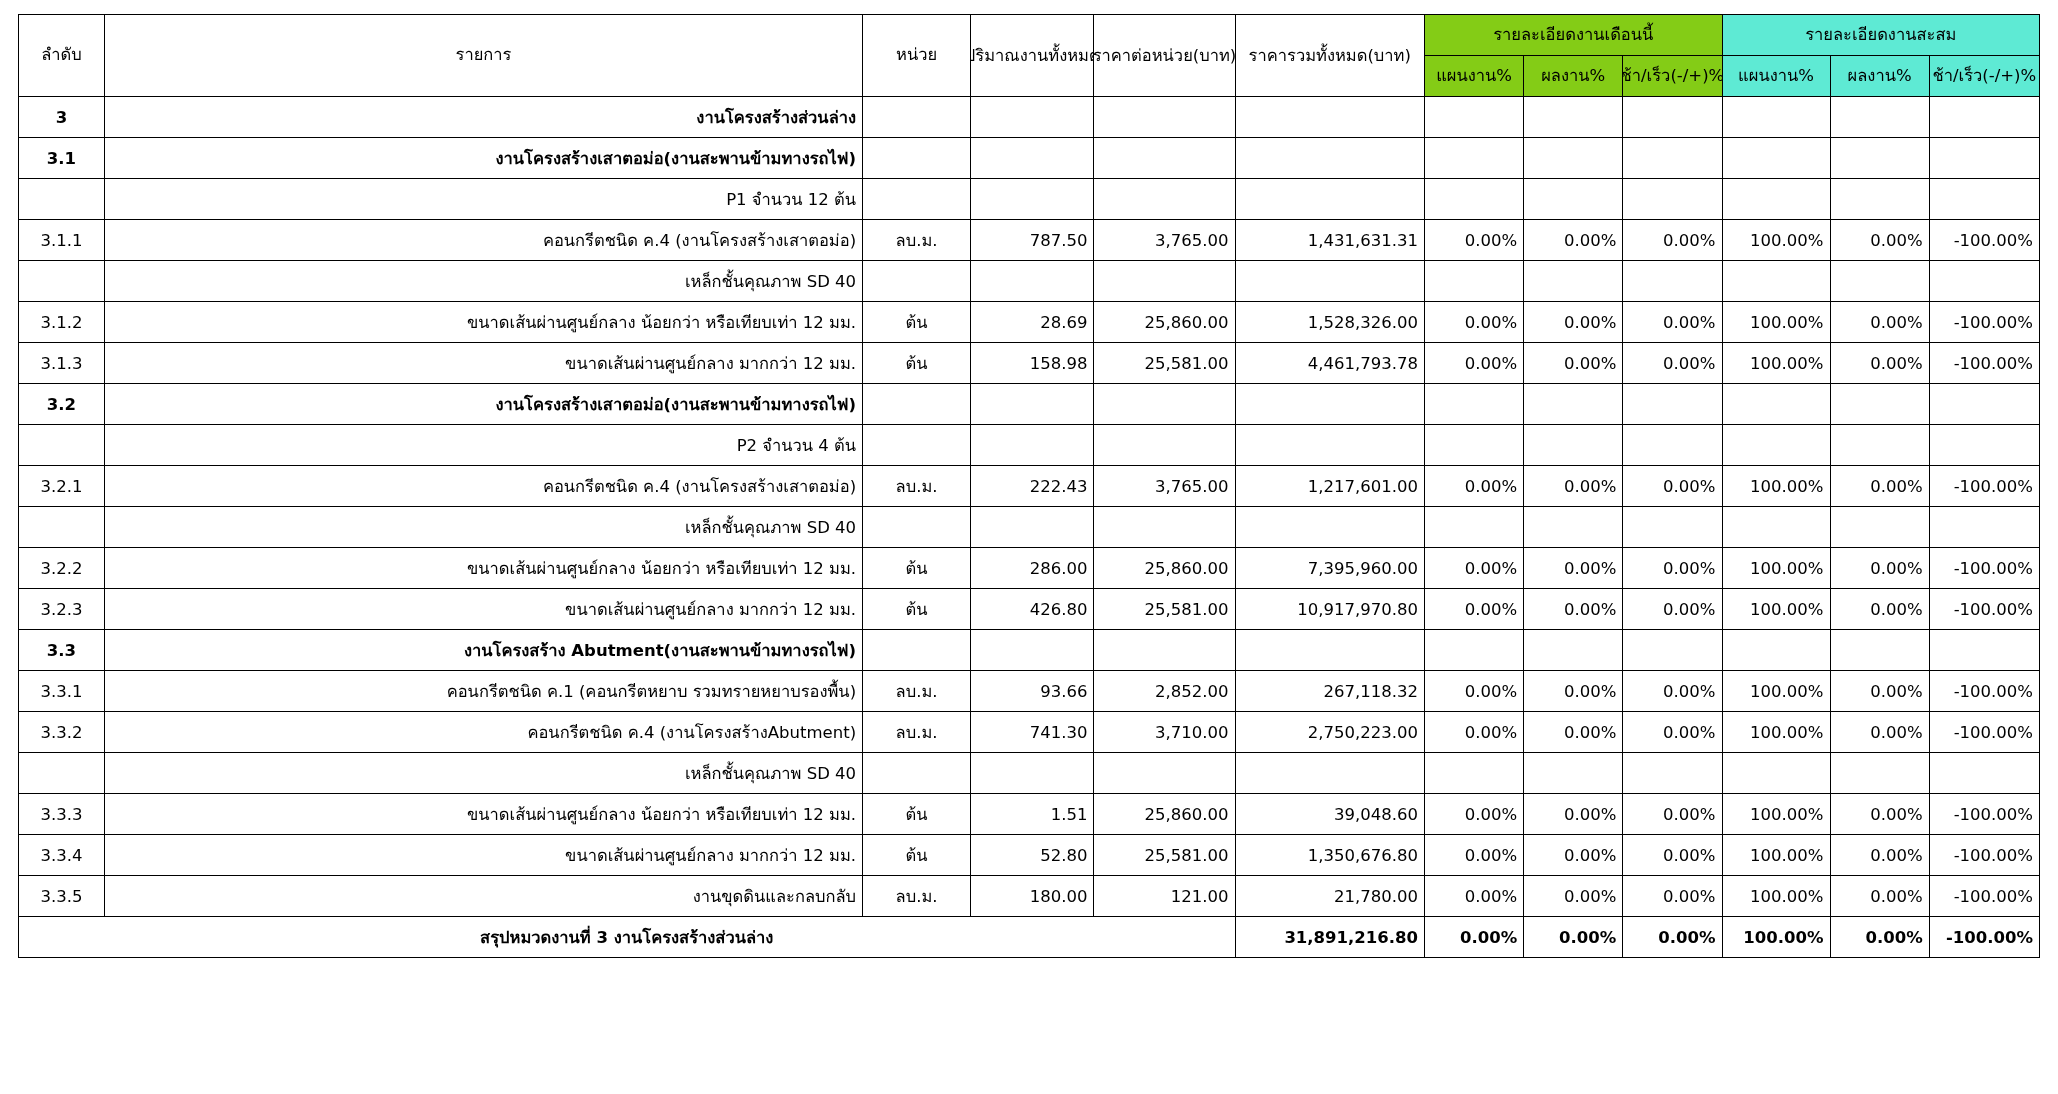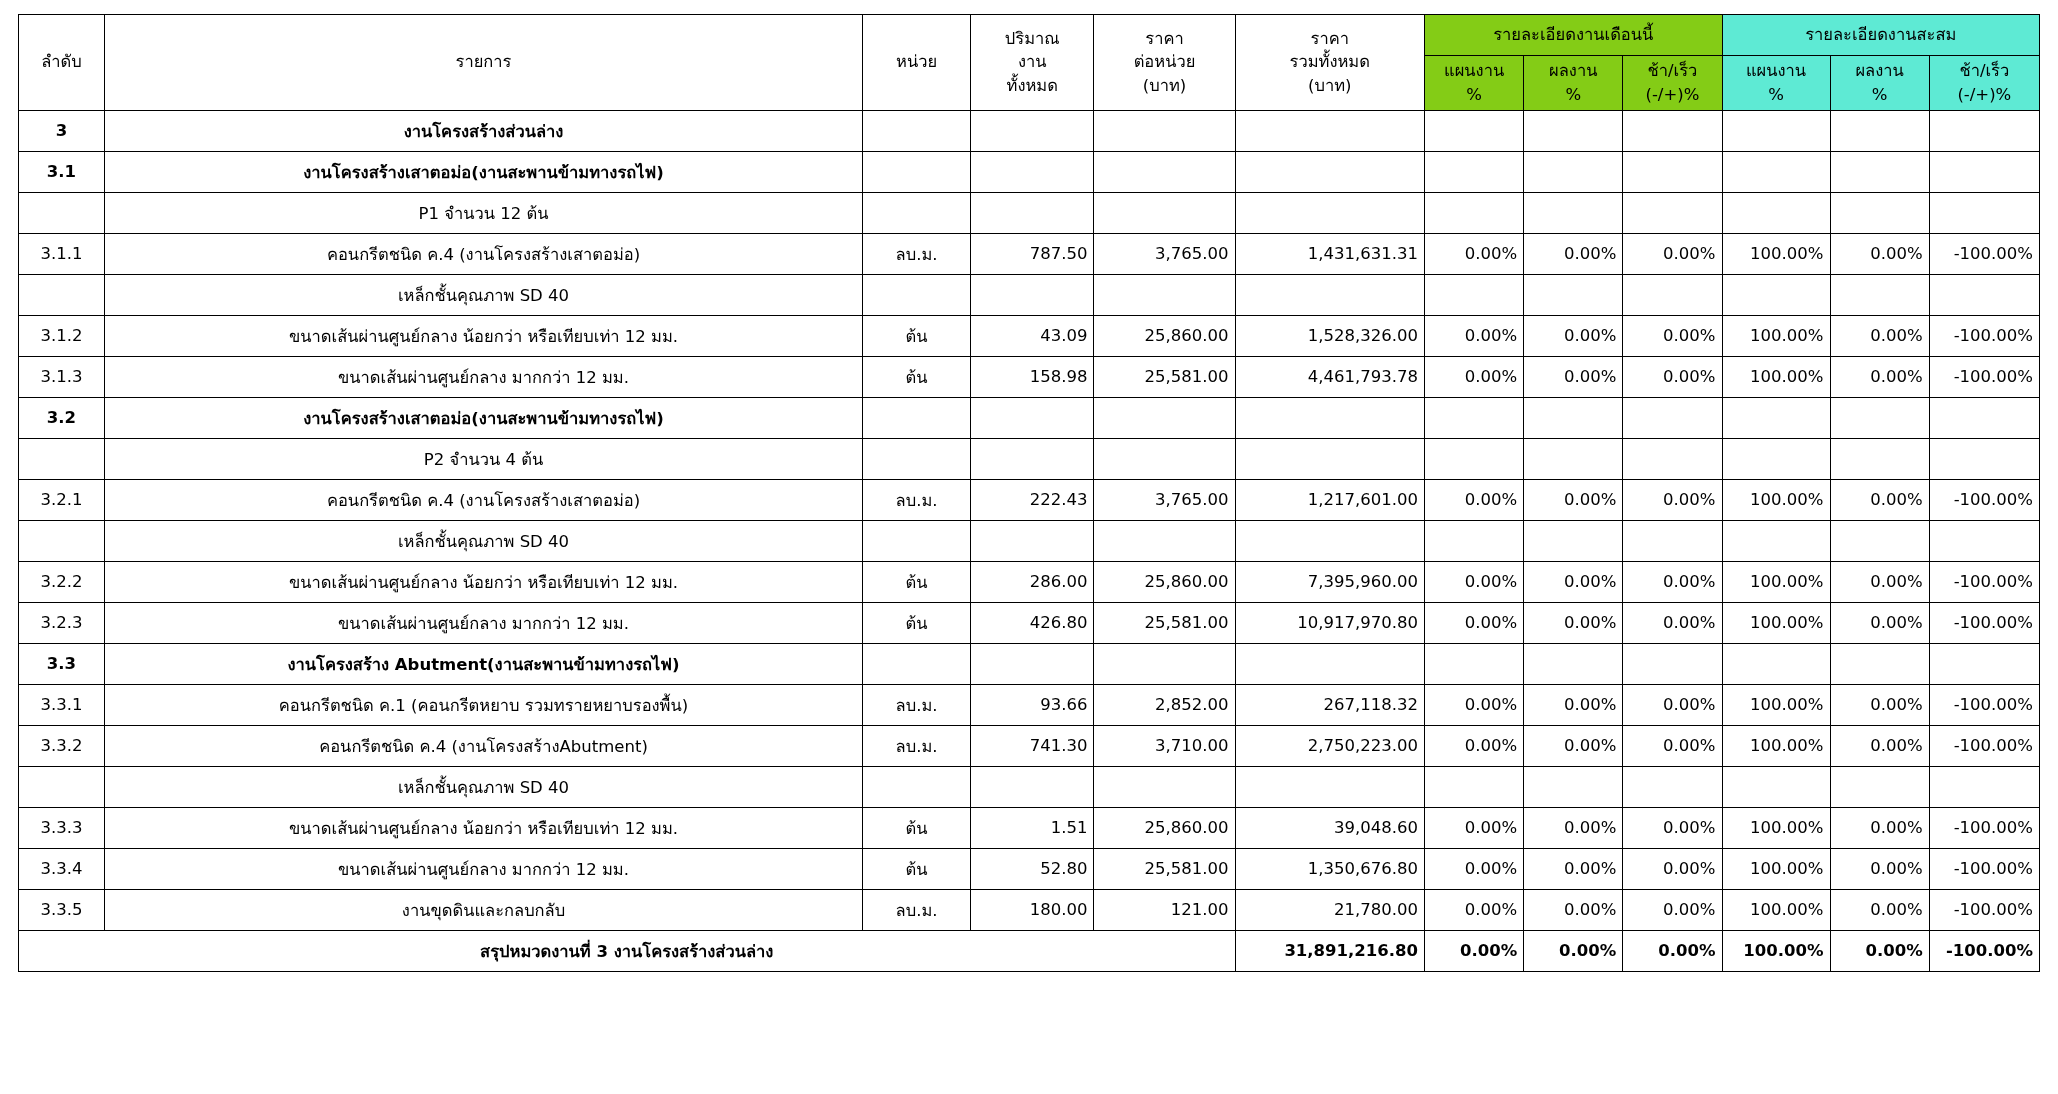--- a/index.html
+++ b/index.html
@@ -31,40 +31,40 @@
   }
   
   thead th{
     text-align:center;
     font-weight:normal;
     line-height:1.35;
   }
   .hdr-yellow{background:#84cc16;}
   .hdr-purple{background:#5eead4;}
   .hdr-tall{height:auto;}
-  .stack{display:flex;flex-direction:column;align-items:center;justify-content:center;line-height:1.45;}
+  .stack{display:flex;flex-direction:row;align-items:center;justify-content:center;line-height:1.45;}
   
   col.c-no{width:78px;}
   col.c-desc{width:380px;}
   col.c-pad1{width:118px;}
   col.c-pad2{width:98px;}
   col.c-pad3{width:92px;}
   col.c-unit{width:98px;}
   col.c-qty{width:112px;}
   col.c-unitprice{width:128px;}
   col.c-total{width:172px;}
   col.c-p1{width:90px;}
   col.c-p2{width:90px;}
   col.c-p3{width:90px;}
   col.c-p4{width:98px;}
   col.c-p5{width:90px;}
   col.c-p6{width:100px;}
   
   .t-center{text-align:center;}
-  .t-left{text-align:center;}
+  .t-left{text-align:right;}
   .t-right{text-align:right;}
   .bold{font-weight:bold;}
   .row-total td{font-weight:bold;height:44px;}
   .sum-label{text-align:center;}
 </style>
 </head>
 <body>
 
 <div id="sheet">
   <table class="boq">
@@ -221,21 +221,21 @@
           <td class="t-right"></td>
           <td class="t-right"></td>
           <td class="t-right"></td>
           <td class="t-right"></td>
           <td class="t-right"></td>
         </tr>
         <tr>
           <td class="t-center">3.1.2</td>
           <td class="t-left" colspan="4">ขนาดเส้นผ่านศูนย์กลาง น้อยกว่า หรือเทียบเท่า 12 มม.</td>
           <td class="t-center">ต้น</td>
-          <td class="t-right">43.09</td>
+          <td class="t-right">28.69</td>
           <td class="t-right">25,860.00</td>
           <td class="t-right">1,528,326.00</td>
           <td class="t-right">0.00%</td>
           <td class="t-right">0.00%</td>
           <td class="t-right">0.00%</td>
           <td class="t-right">100.00%</td>
           <td class="t-right">0.00%</td>
           <td class="t-right">-100.00%</td>
         </tr>
         <tr>

